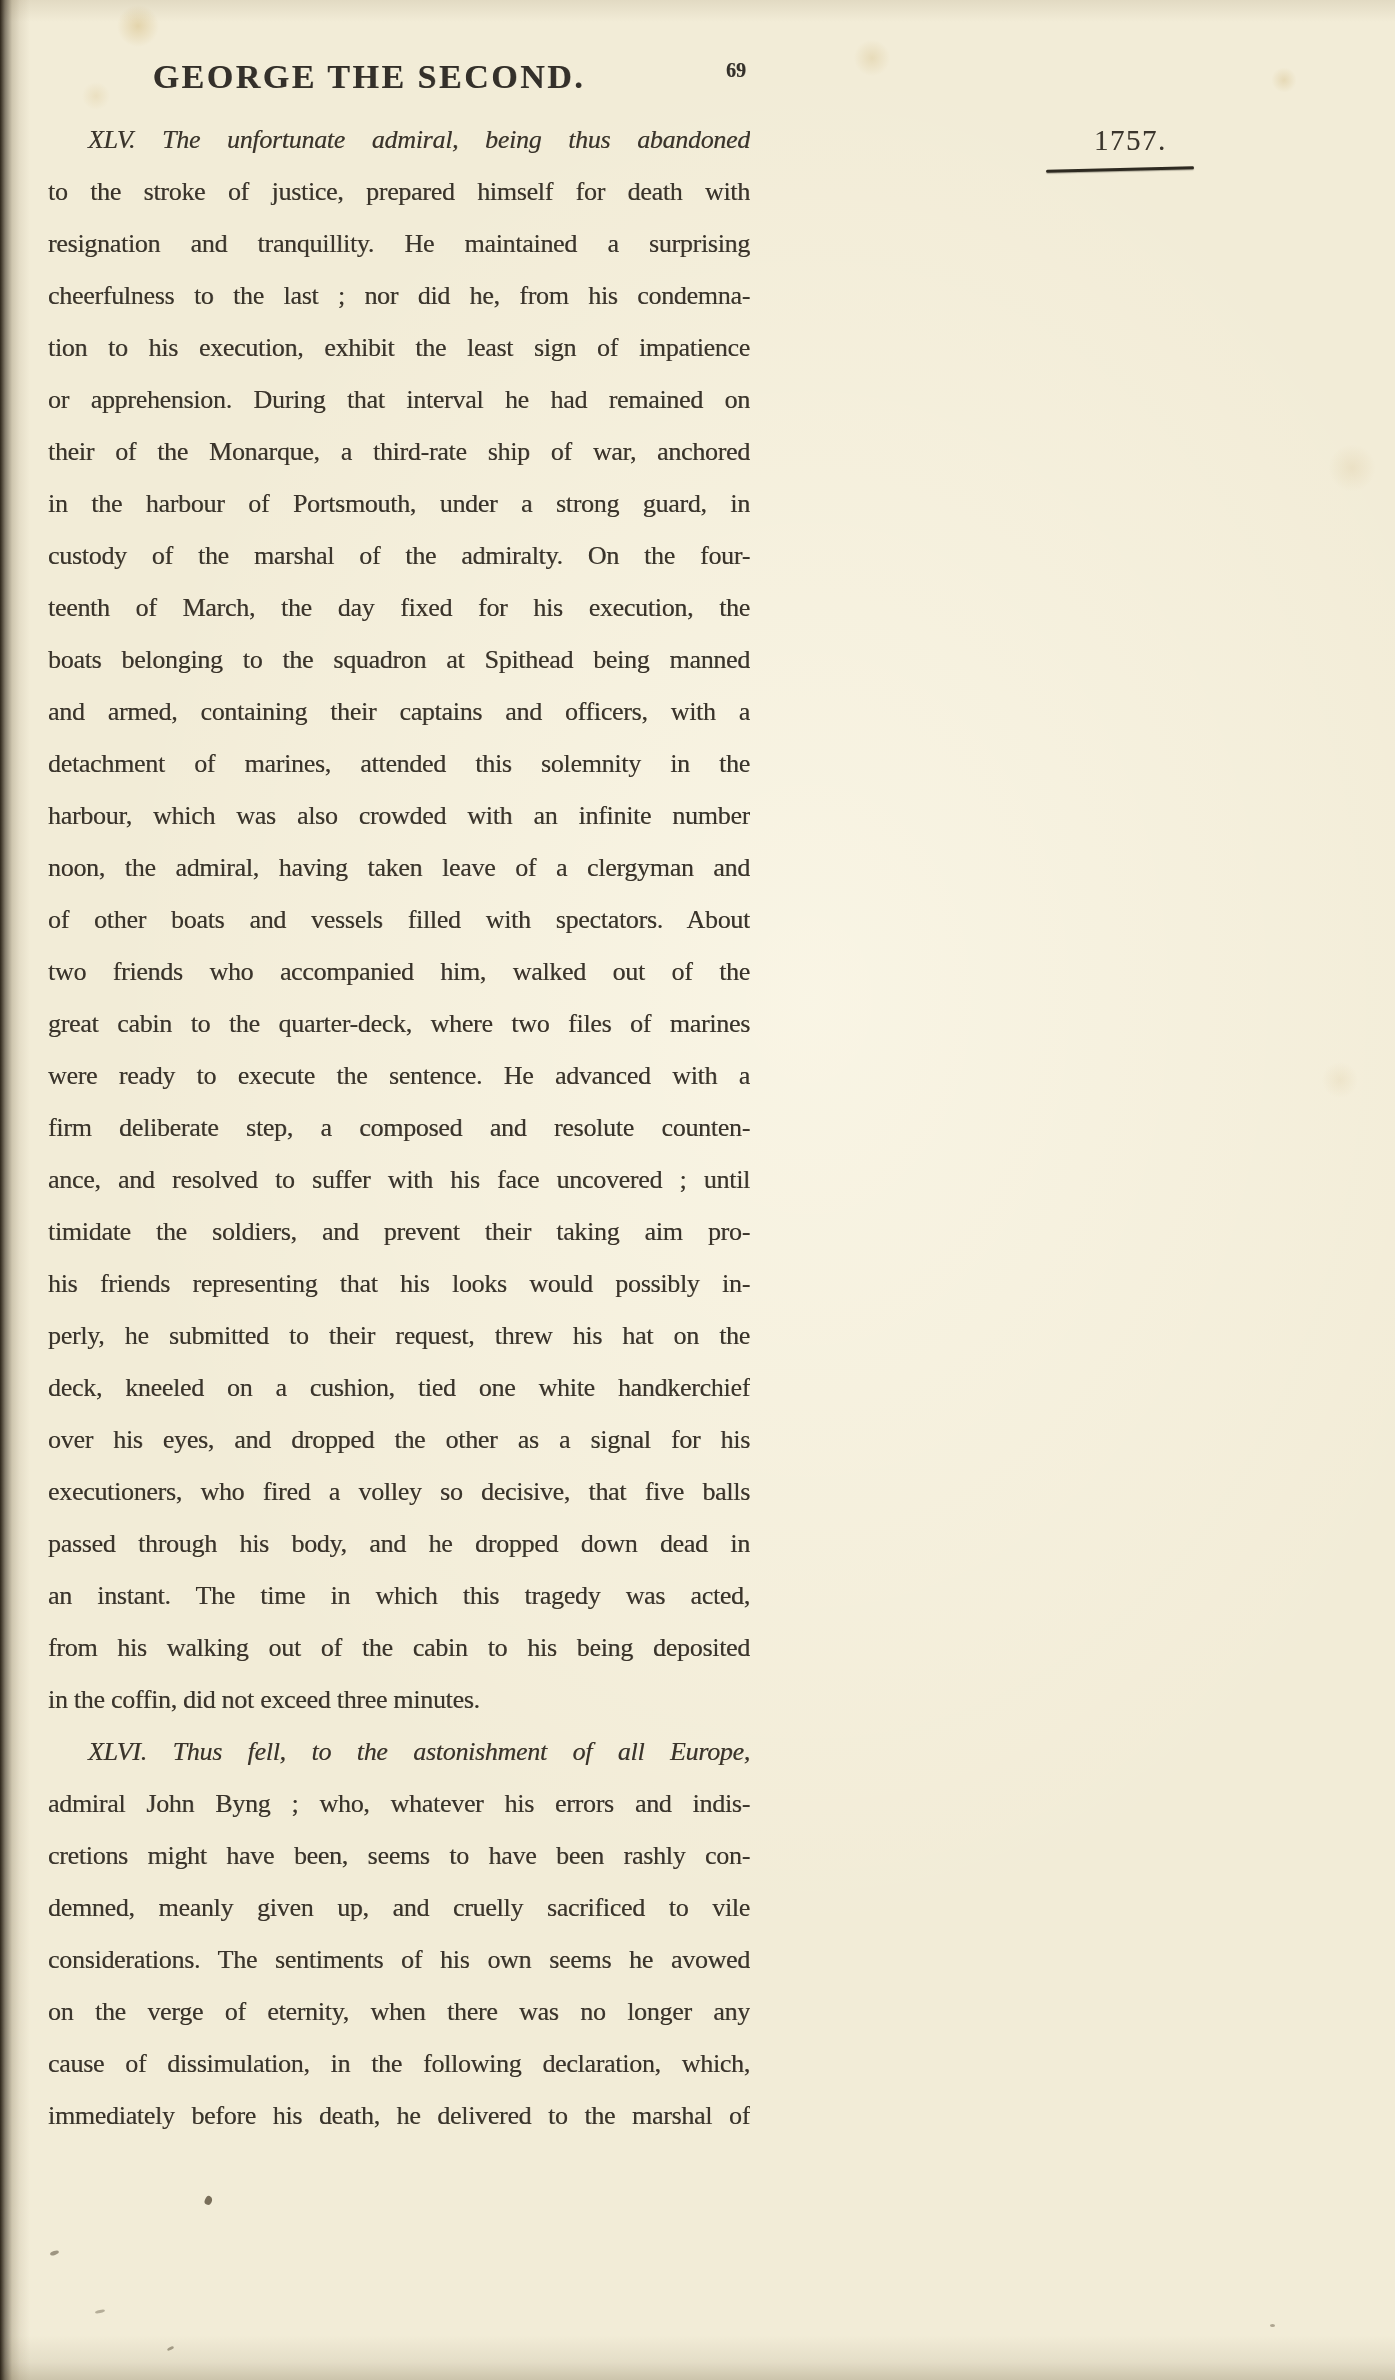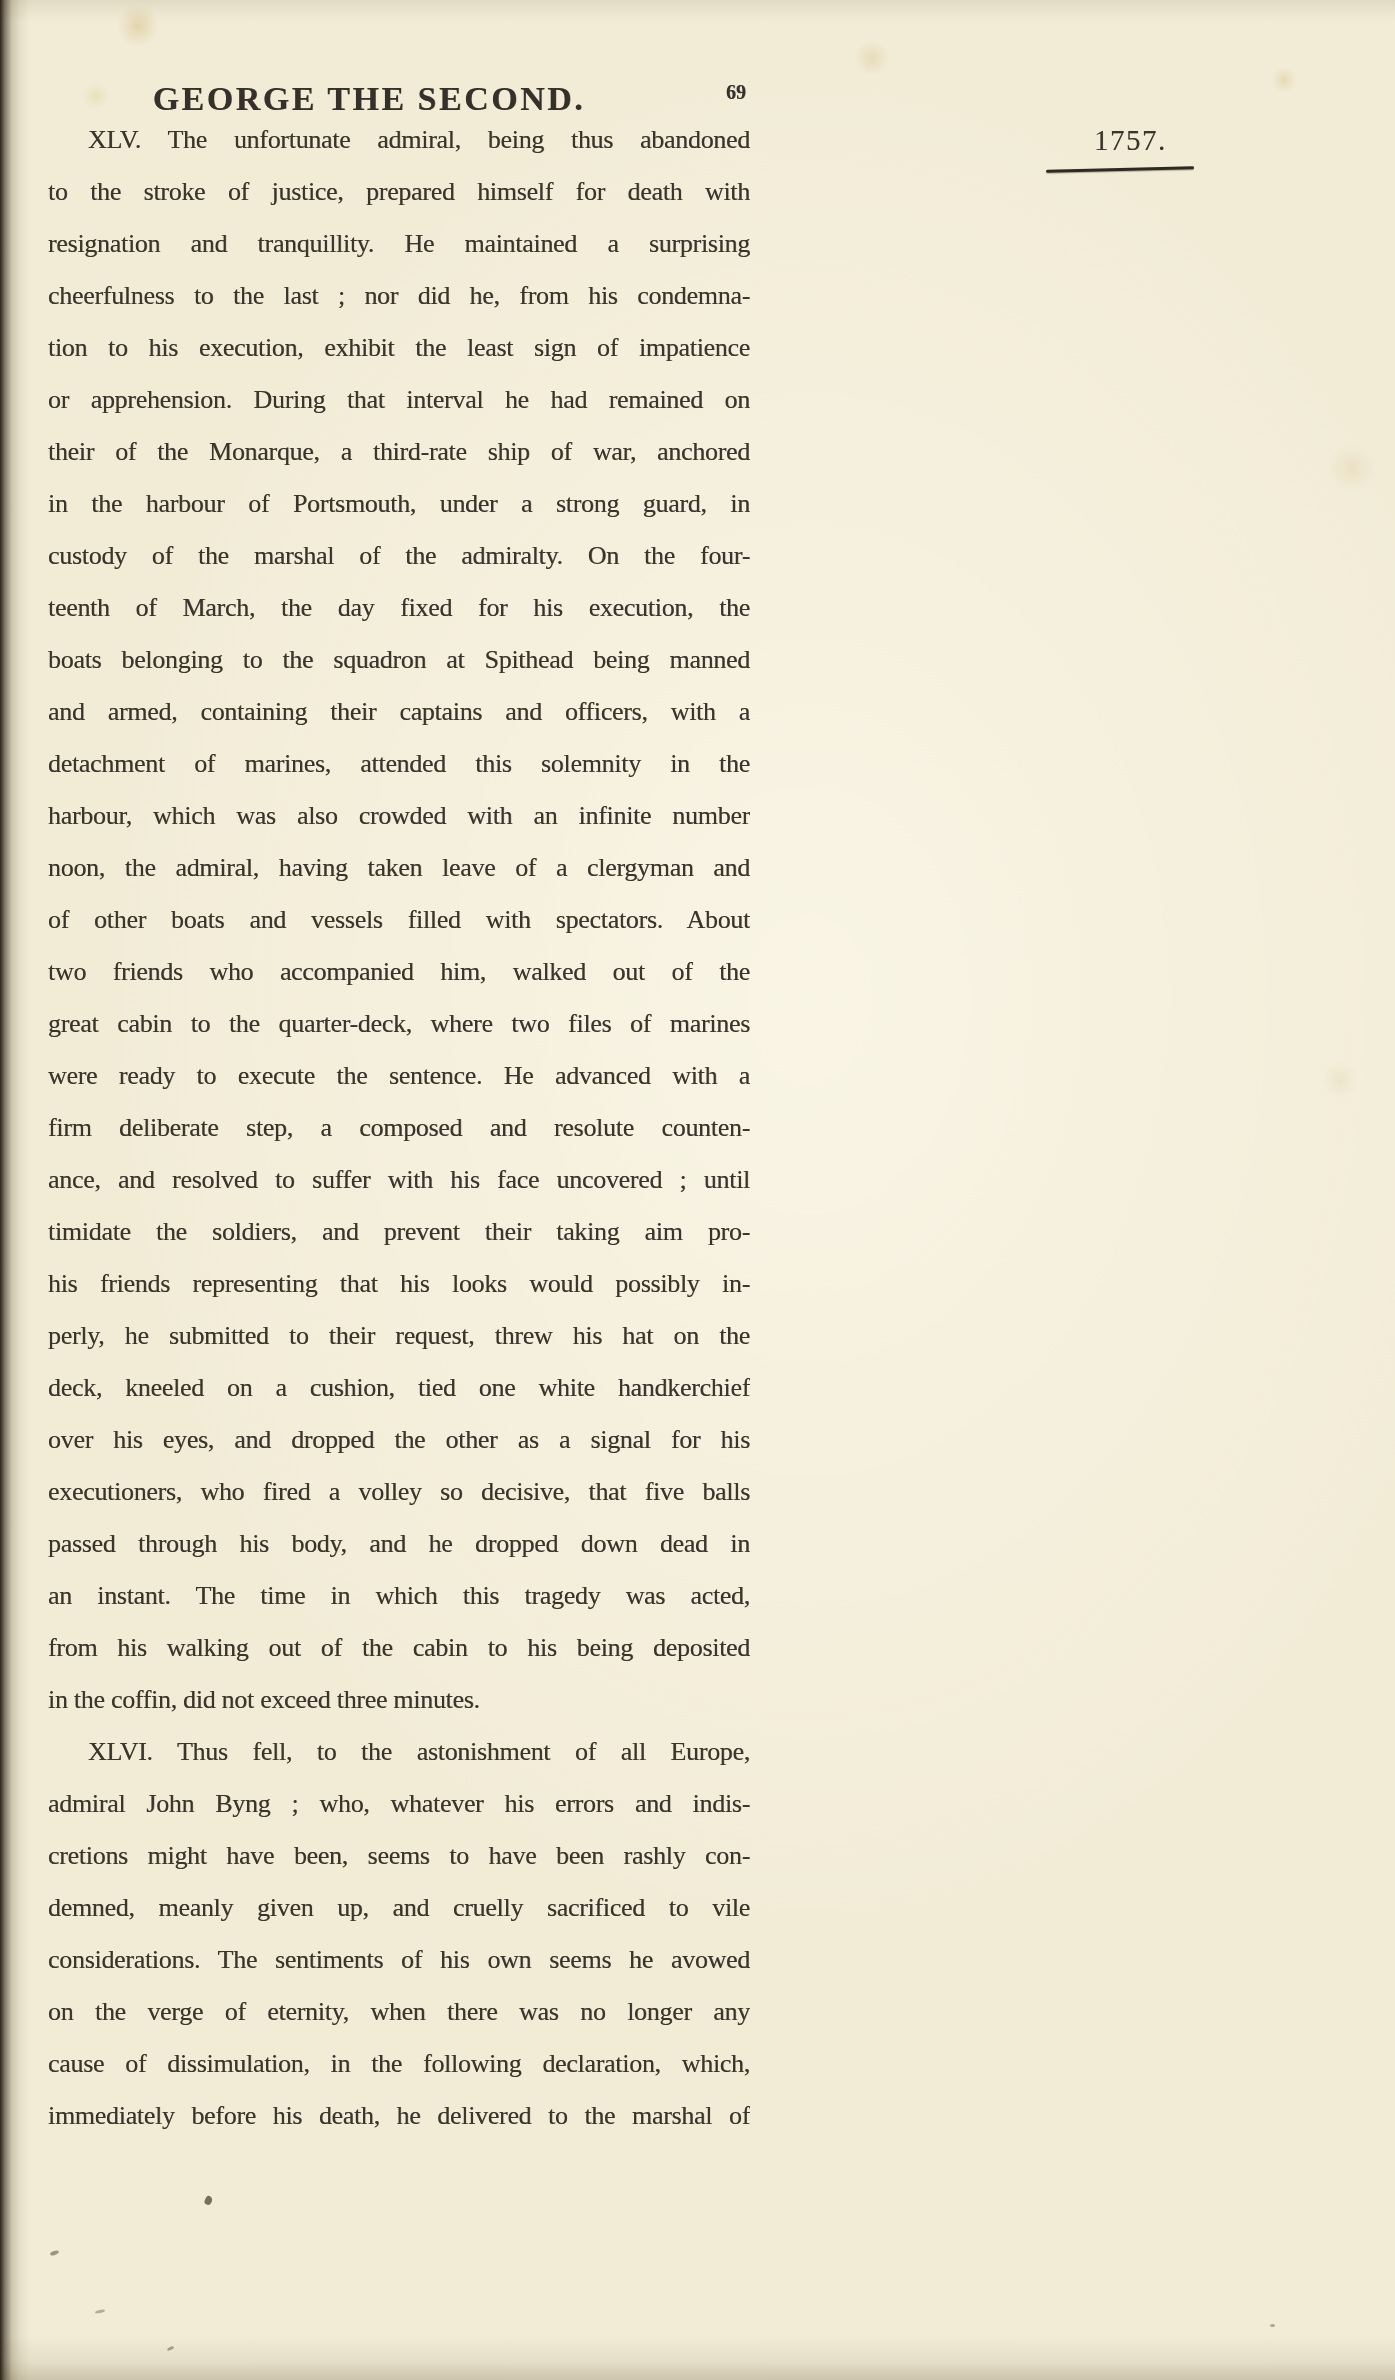--- a/index.html
+++ b/index.html
@@ -19,21 +19,21 @@
       
       radial-gradient(circle 30px at 138px 26px, rgba(190,150,60,0.28), rgba(190,150,60,0) 70%),
       radial-gradient(circle 20px at 96px 96px, rgba(190,150,60,0.14), rgba(190,150,60,0) 70%),
       radial-gradient(circle 26px at 872px 58px, rgba(182,142,52,0.18), rgba(182,142,52,0) 70%),
       radial-gradient(circle 18px at 1284px 80px, rgba(182,142,52,0.20), rgba(182,142,52,0) 70%),
       radial-gradient(circle 34px at 1352px 468px, rgba(182,142,62,0.12), rgba(182,142,62,0) 70%),
       radial-gradient(circle 26px at 1340px 1080px, rgba(182,142,62,0.10), rgba(182,142,62,0) 70%),
       
       radial-gradient(ellipse 980px 1300px at 58% 42%, rgba(255,252,240,0.55), rgba(255,252,240,0) 72%);
   }
-  .header-row{position:absolute;top:80px;left:48px;width:702px;height:44px;}
+  .header-row{position:absolute;top:58px;left:48px;width:702px;height:44px;}
   .header-title{
     position:absolute;left:0;right:60px;text-align:center;
     font-size:34px;font-weight:700;letter-spacing:2.5px;color:#34302a;
     text-shadow:0.4px 0.4px 0.5px rgba(52,48,42,0.45);
   }
   .page-number{
     position:absolute;right:4px;top:1px;
     font-size:20px;font-weight:700;color:#34302a;
     text-shadow:0.4px 0.4px 0.5px rgba(52,48,42,0.45);
   }
@@ -50,21 +50,21 @@
   .text-block{
     position:absolute;top:114px;left:48px;width:702px;
     font-size:26px;line-height:52px;letter-spacing:-0.3px;
     text-shadow:0.35px 0.35px 0.45px rgba(58,52,43,0.55);
   }
   .paragraph{margin:0;padding:0;}
   .line{
     text-align:justify;text-align-last:justify;
     white-space:nowrap;overflow:hidden;height:52px;
   }
-  .line:first-child{text-indent:40px;}
+  .line:first-child{text-indent:40px;font-style:italic;}
   .paragraph.ends .line:last-child{text-align-last:left;}
   .speck{position:absolute;background:#5a4f3a;border-radius:50%;opacity:0.8;}
   .speck.s1{left:205px;top:2196px;width:7px;height:9px;transform:rotate(28deg);border-radius:40% 60% 50% 50%;}
   .speck.s2{left:50px;top:2251px;width:9px;height:4px;transform:rotate(-18deg);opacity:0.55;}
   .speck.s3{left:167px;top:2347px;width:7px;height:3px;transform:rotate(-25deg);opacity:0.5;}
   .speck.s4{left:1270px;top:2324px;width:5px;height:3px;opacity:0.45;}
   .speck.s5{left:95px;top:2310px;width:10px;height:3px;transform:rotate(-12deg);opacity:0.4;}
 </style>
 </head>
 <body>

